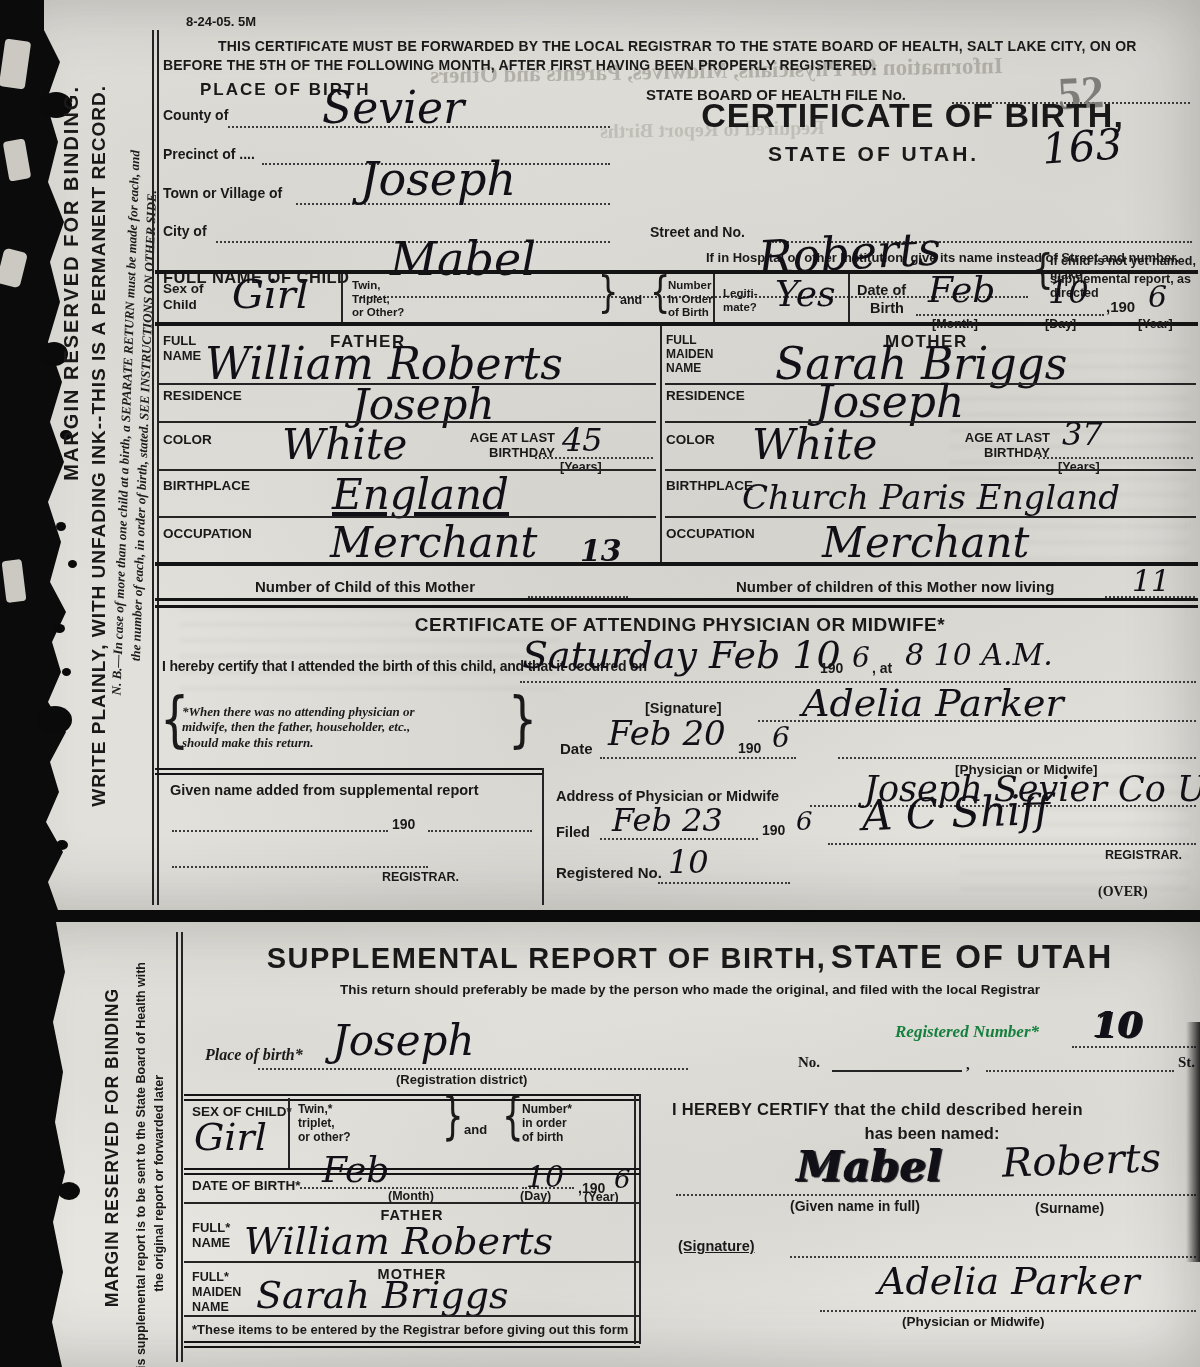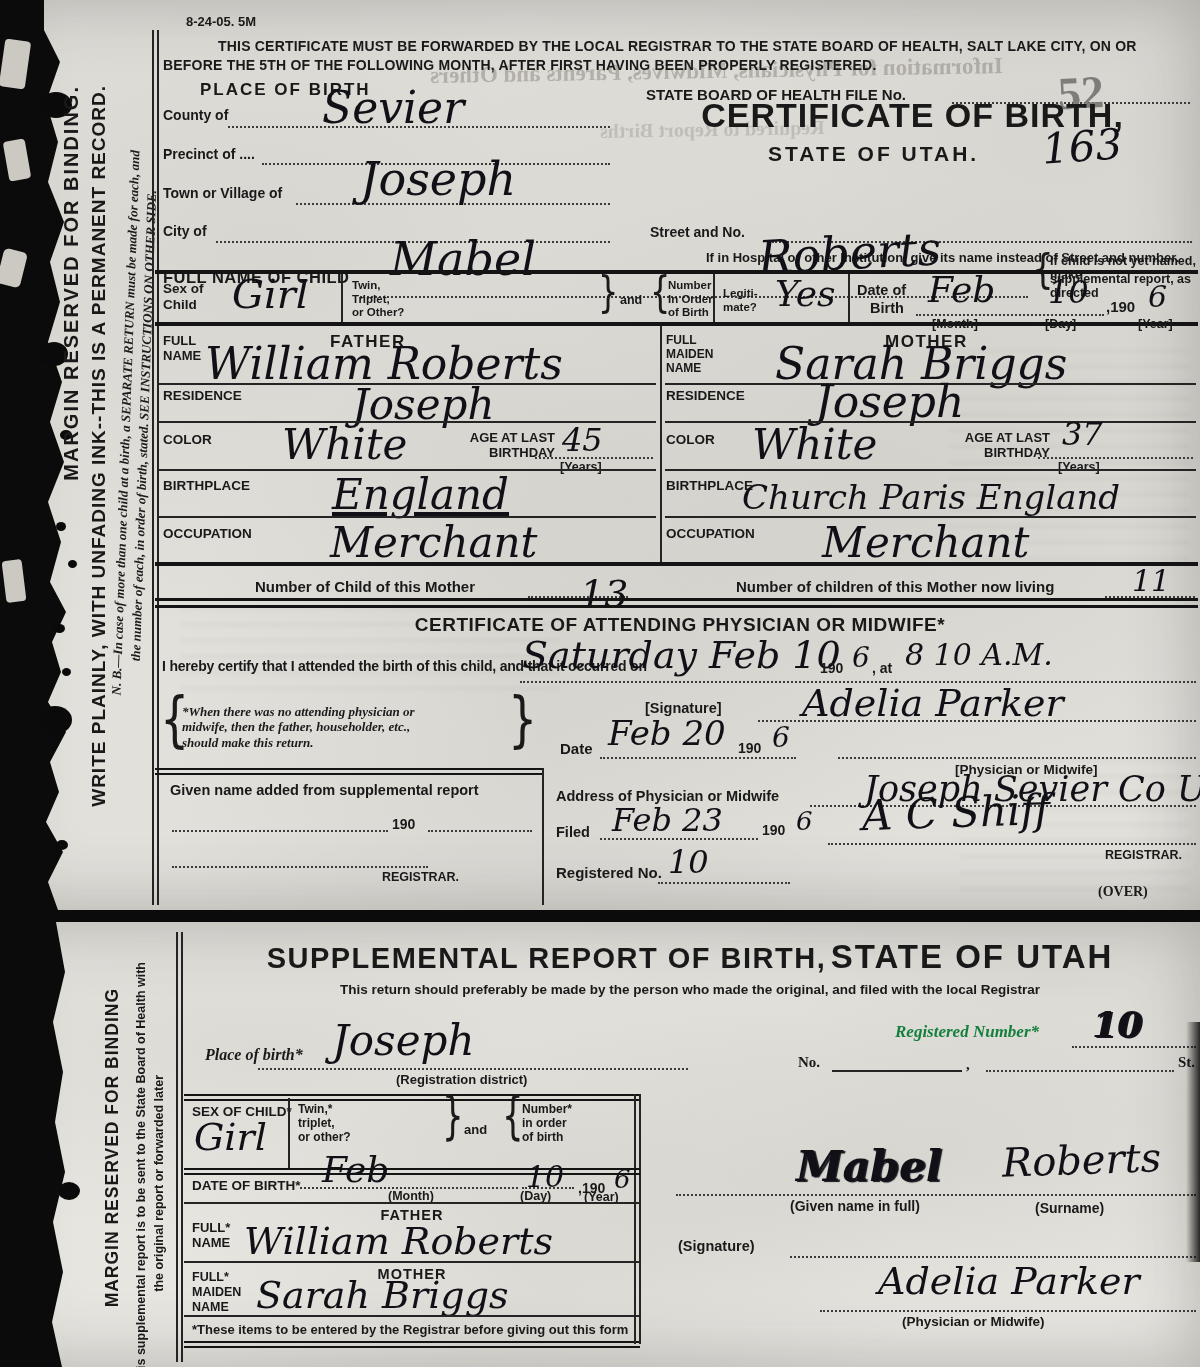--- a/index.html
+++ b/index.html
@@ -183,21 +183,21 @@
   <div class="ab sol" style="left:665px;top:516px;width:531px;"></div>
 
   <div class="ab lb" style="left:163px;top:526px;font-size:13.5px;">OCCUPATION</div>
   <div class="ab hand" style="left:330px;top:522px;font-size:42px;">Merchant</div>
   <div class="ab lb" style="left:666px;top:526px;font-size:13.5px;">OCCUPATION</div>
   <div class="ab hand" style="left:822px;top:522px;font-size:42px;">Merchant</div>
   <div class="ab thk" style="left:155px;top:562px;width:1043px;"></div>
 
   <div class="ab lb" style="left:255px;top:578px;font-size:15px;">Number of Child of this Mother</div>
   <div class="ab dot" style="left:528px;top:596px;width:100px;"></div>
-  <div class="ab hand" style="left:580px;top:575px;font-size:38px;">13</div>
+  <div class="ab hand" style="left:580px;top:536px;font-size:30px;font-weight:bold;">13</div>
   <div class="ab lb" style="left:736px;top:578px;font-size:15px;">Number of children of this Mother now living</div>
   <div class="ab dot" style="left:1105px;top:596px;width:90px;"></div>
   <div class="ab hand" style="left:1132px;top:566px;font-size:30px;">11</div>
   <div class="ab dbl" style="left:155px;top:598px;width:1043px;"></div>
 
   <div class="ab lb ctr" style="left:240px;top:614px;width:880px;font-size:19px;letter-spacing:.5px;">CERTIFICATE OF ATTENDING PHYSICIAN OR MIDWIFE*</div>
   <div class="ab lb" style="left:162px;top:658px;font-size:14px;letter-spacing:-.2px;">I hereby certify that I attended the birth of this child, and that it occurred on</div>
   <div class="ab dot" style="left:520px;top:681px;width:676px;"></div>
   <div class="ab hand" style="left:522px;top:636px;font-size:38px;">Saturday Feb 10</div>
   <div class="ab lb" style="left:820px;top:660px;font-size:14px;">190</div>
@@ -318,26 +318,28 @@
   <div class="ab sol" style="left:184px;top:1261px;width:456px;"></div>
 
   <div class="ab lb ctr" style="left:184px;top:1266px;width:456px;font-size:14.5px;letter-spacing:1px;">MOTHER</div>
   <div class="ab lb pre" style="left:192px;top:1270px;font-size:12.5px;">FULL*
 MAIDEN
 NAME</div>
   <div class="ab hand" style="left:256px;top:1276px;font-size:38px;">Sarah Briggs</div>
   <div class="ab sol" style="left:184px;top:1315px;width:456px;"></div>
   <div class="ab lb" style="left:192px;top:1322px;font-size:13px;">*These items to be entered by the Registrar before giving out this form</div>
 
+  <div class="ab lb" style="left:672px;top:1100px;font-size:16.5px;letter-spacing:.3px;">I HEREBY CERTIFY that the child described herein</div>
+  <div class="ab lb ctr" style="left:672px;top:1124px;width:520px;font-size:16.5px;">has been named:</div>
   <div class="ab hand" style="left:796px;top:1146px;font-size:42px;font-weight:bold;text-shadow:2px 1px 1px #14141a;">Mabel</div>
   <div class="ab hand" style="left:1002px;top:1140px;font-size:40px;transform:rotate(-2deg);">Roberts</div>
   <div class="ab dot" style="left:676px;top:1194px;width:520px;"></div>
   <div class="ab lb" style="left:790px;top:1198px;font-size:14px;">(Given name in full)</div>
   <div class="ab lb" style="left:1035px;top:1200px;font-size:14px;">(Surname)</div>
 
-  <div class="ab lb" style="left:678px;top:1238px;font-size:14.5px;">(Signature)</div>
+  <div class="ab lb" style="left:678px;top:1238px;font-size:14.5px;text-decoration:underline;">(Signature)</div>
   <div class="ab dot" style="left:790px;top:1256px;width:406px;"></div>
   <div class="ab hand" style="left:878px;top:1262px;font-size:38px;">Adelia Parker</div>
   <div class="ab dot" style="left:820px;top:1310px;width:376px;"></div>
   <div class="ab lb" style="left:902px;top:1314px;font-size:13.5px;">(Physician or Midwife)</div>
 
   <div class="ab" style="left:1186px;top:1022px;width:14px;height:240px;background:linear-gradient(to right, transparent, rgba(10,10,10,.85));"></div>
 </div>
 
 </body></html>

